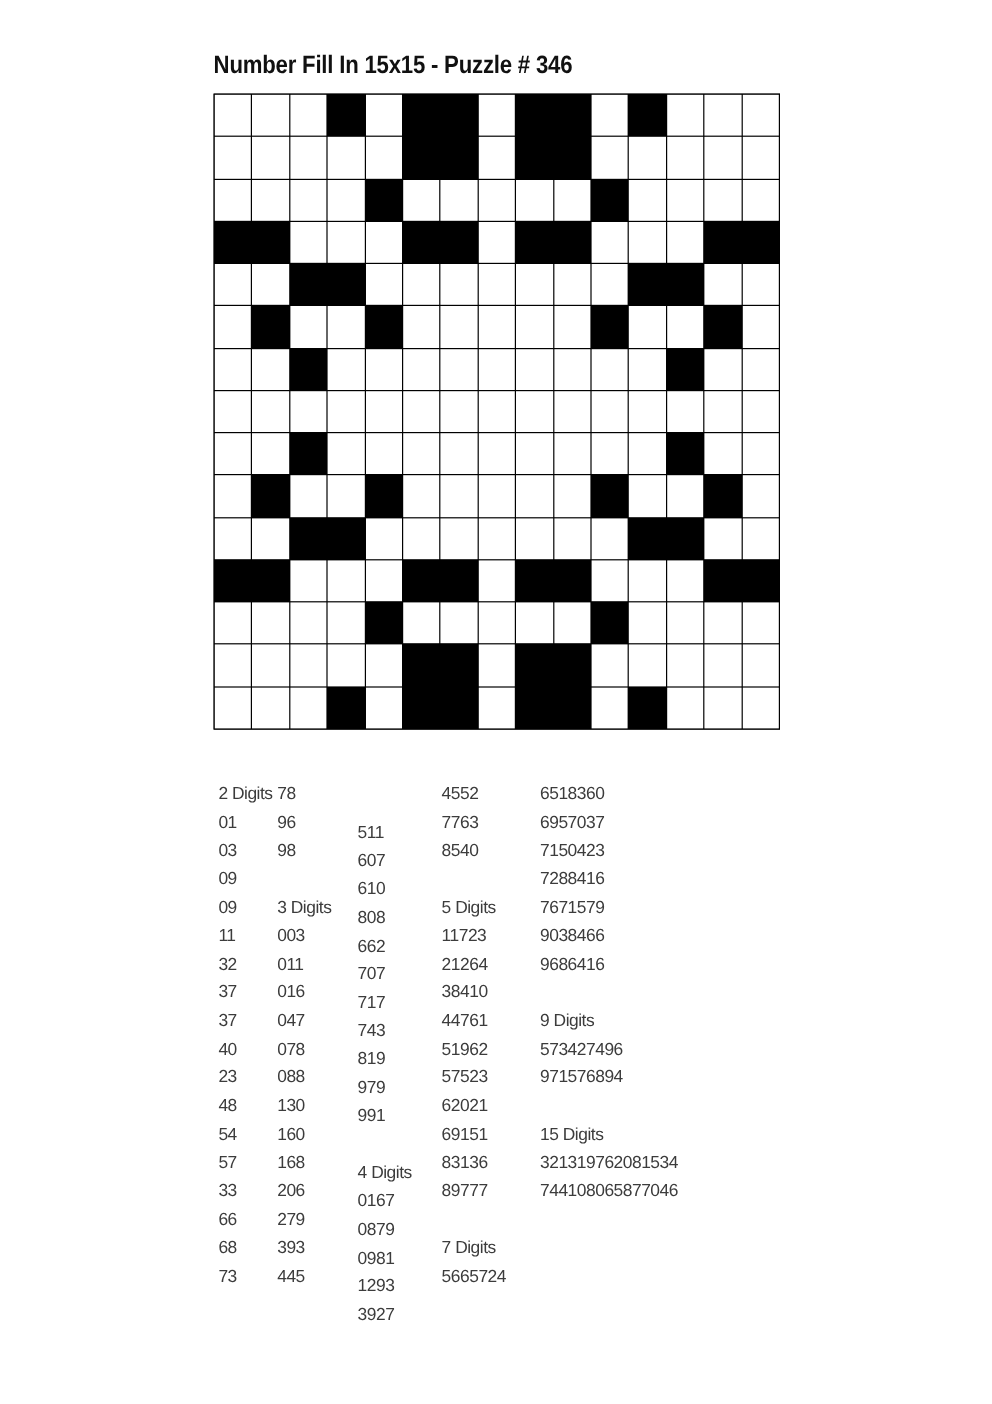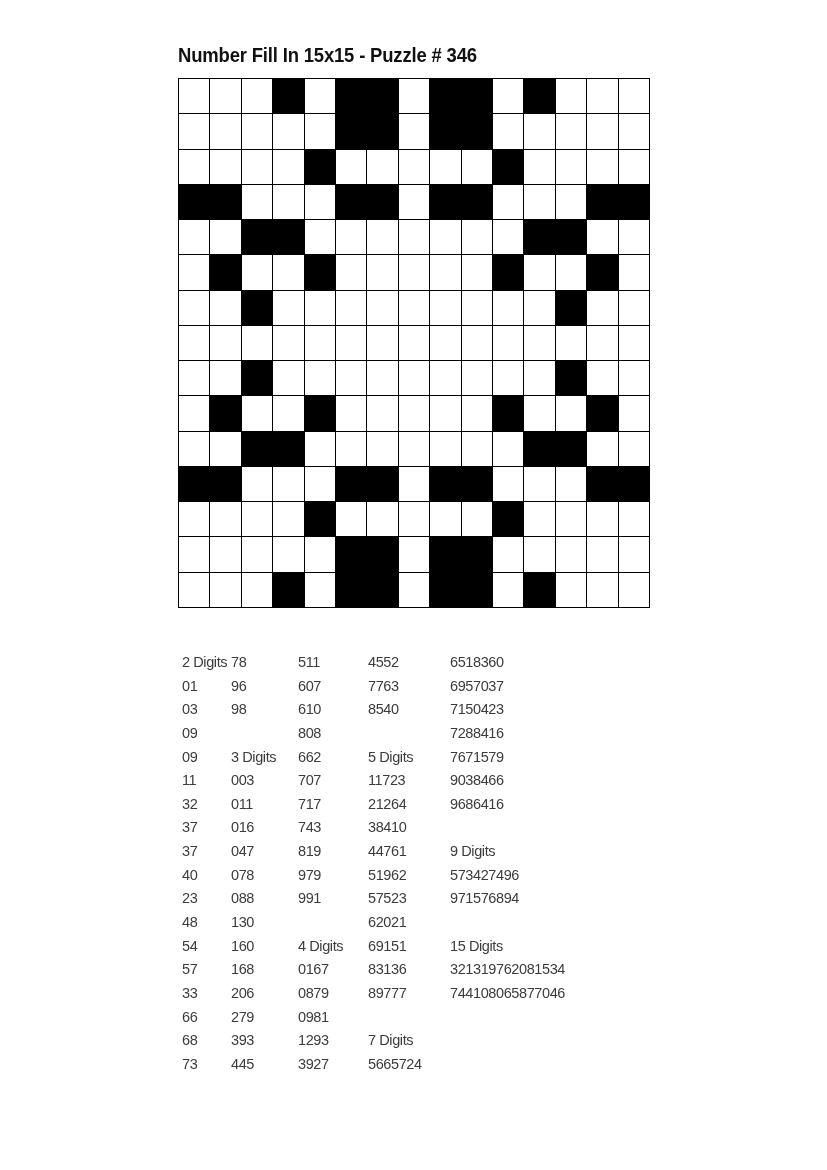--- a/index.html
+++ b/index.html
@@ -28,21 +28,21 @@
   .cell.black{background:#000000;}
 
   .clues{position:absolute;left:0;top:0;width:827px;height:1170px;pointer-events:none;}
   .clue-col{
     position:absolute;top:651px;
     font-size:14.5px;line-height:23.65px;letter-spacing:-0.4px;
     color:#3c3c3c;white-space:nowrap;
   }
   .clue-col.c1{left:182px;}
   .clue-col.c2{left:231px;}
-  .clue-col.c3{left:298px;}
+  .clue-col.c3{left:298px;margin-top:32px;}
   .clue-col.c4{left:368px;}
   .clue-col.c5{left:450px;}
   .clue-row{height:23.65px;}
 
   .footer{
     position:absolute;left:38px;top:1095px;
     font-size:11.5px;line-height:19px;color:#1a1a1a;
     letter-spacing:-0.1px;
   }
 </style>

